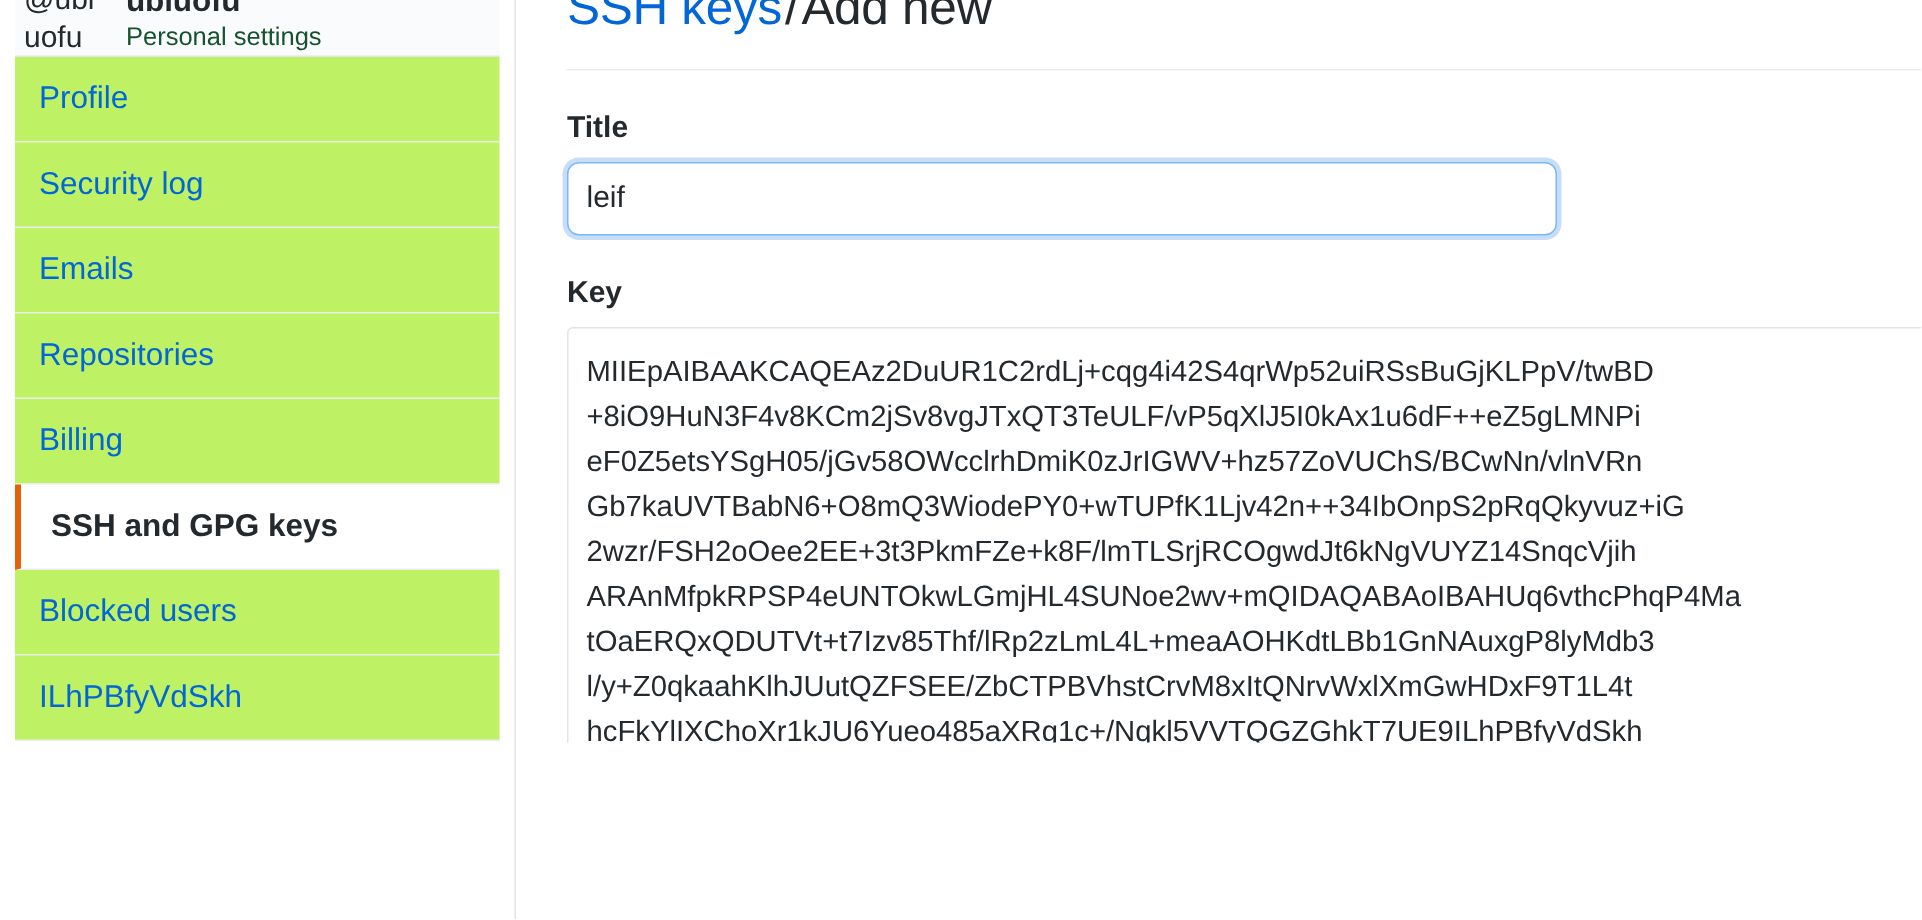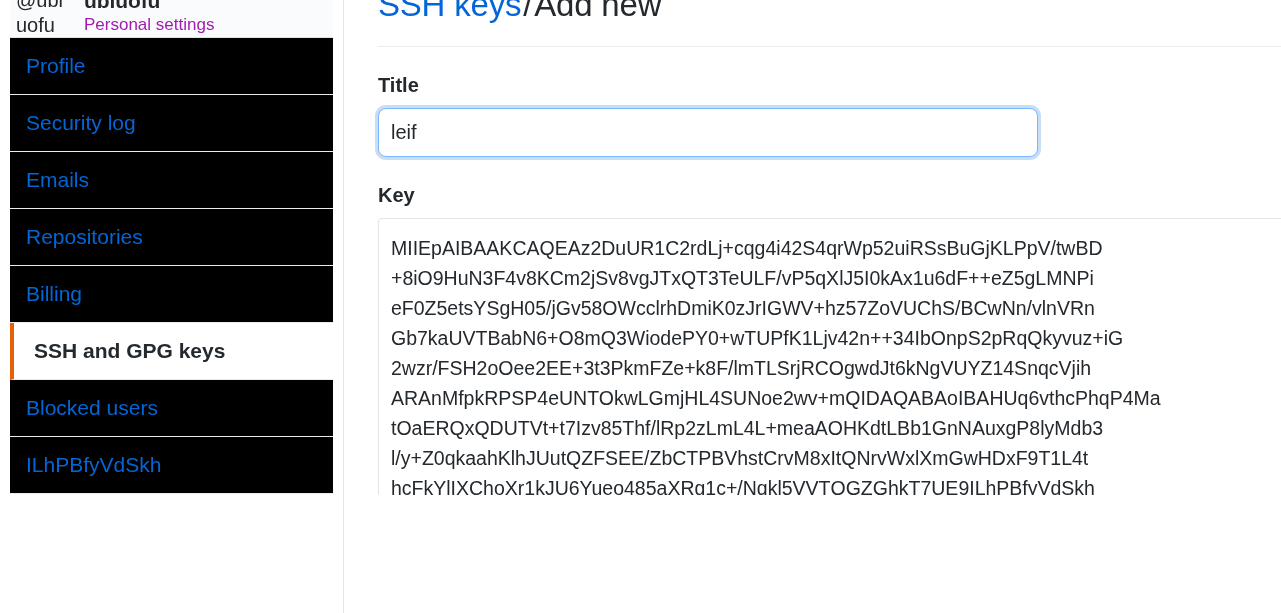--- a/index.html
+++ b/index.html
@@ -72,40 +72,40 @@
   .account-name {
     font-size: 21px;
     line-height: 25px;
     font-weight: bold;
     color: #24292e;
     letter-spacing: -0.1px;
   }
   .account-sub {
     font-size: 17px;
     line-height: 22px;
-    color: #a21caf;
+    color: #14532d;
     margin-top: 1px;
   }
 
   .menu {
     margin: 0 10px;
     padding: 0;
     list-style: none;
   }
   .menu-item {
     position: relative;
     box-sizing: border-box;
     height: 57px;
     display: flex;
     align-items: center;
     padding-left: 16px;
     border-bottom: 1px solid #eaecef;
     font-size: 21px;
     color: #0366d6;
-    background: #000000;
+    background: #bef264;
     cursor: pointer;
     white-space: nowrap;
   }
   .menu-item:first-child {
     border-top: none;
   }
   .menu-item.selected {
     color: #24292e;
     font-weight: bold;
     border-left: 4px solid #e36209;

